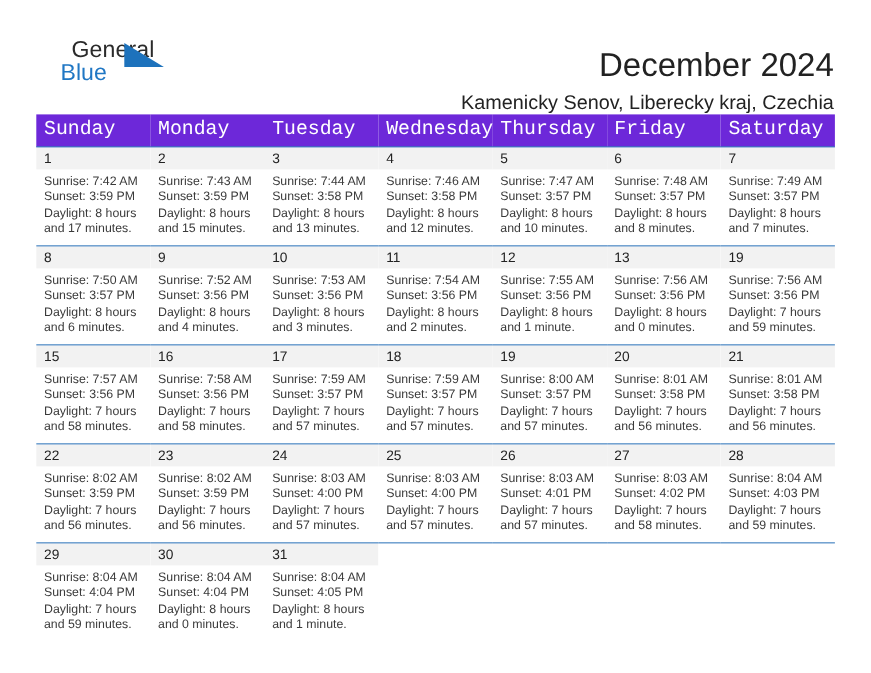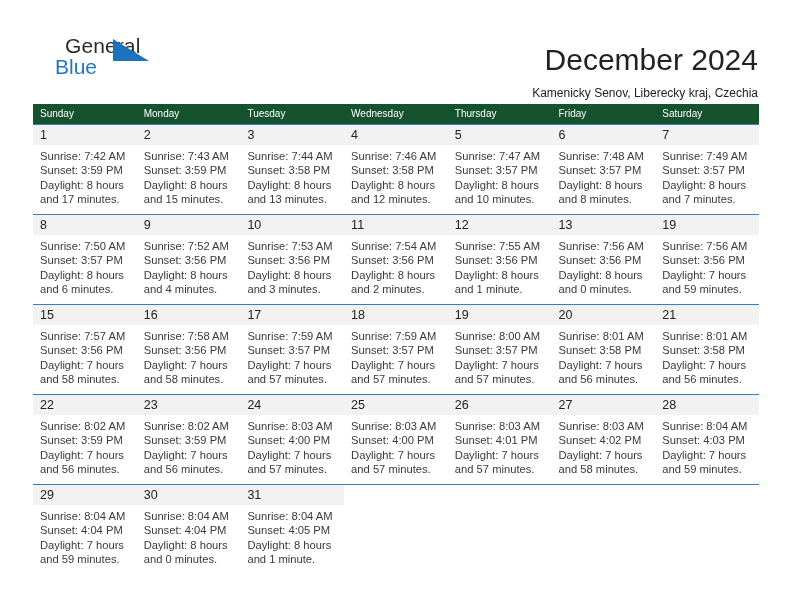--- a/index.html
+++ b/index.html
@@ -78,46 +78,47 @@
   .cal-title {
     font-size: 30px;
     font-weight: normal;
     color: #222222;
     line-height: 36px;
     white-space: nowrap;
     margin-top: 12px;
   }
   .cal-subtitle {
     margin-top: 6px;
-    font-size: 12px;
+    font-size: 18px;
     color: #222222;
     line-height: 18px;
     white-space: nowrap;
   }
 
   
   .calendar {
     position: absolute;
     left: 33px;
     top: 104px;
     width: 726px;
     border-collapse: collapse;
     table-layout: fixed;
   }
 
   .weekday-row th {
-    background: #14532d;
+    background: #6d28d9;
     color: #ffffff;
-    font-size: 10px;
+    font-size: 18px;
     font-weight: normal;
     text-align: left;
     padding: 4px 0 5px 7px;
     height: 12px;
     border: none;
     box-sizing: border-box;
+    font-family: Liberation Mono, monospace;
   }
 
   .week {
     border-top: 1px solid #3a7cbe;
   }
 
   .day-cell {
     width: 103.71px;
     height: 90px;
     vertical-align: top;

